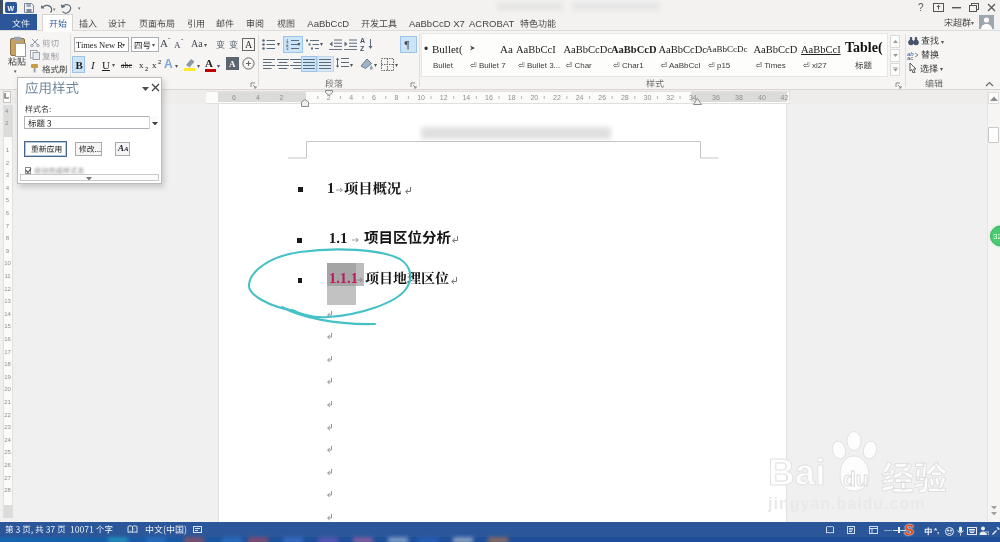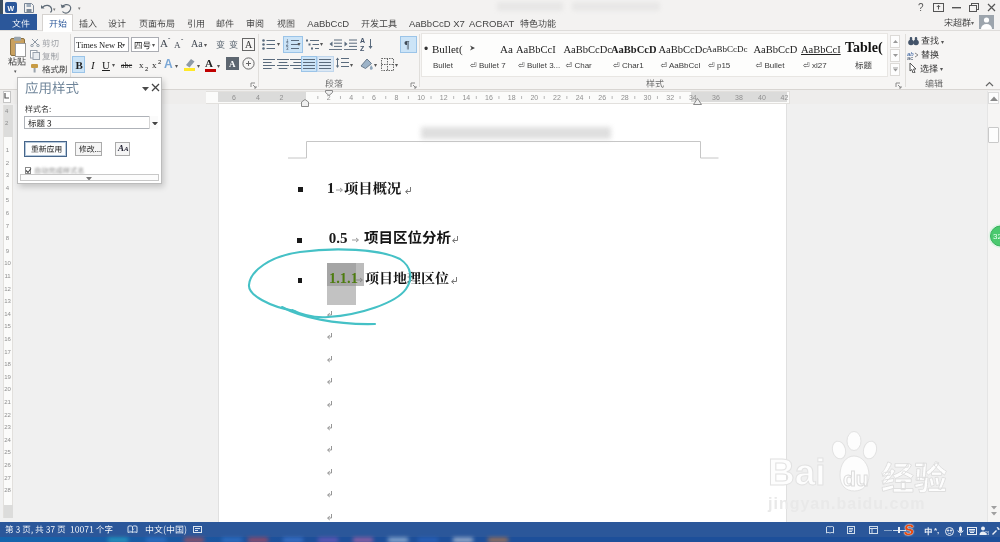--- a/index.html
+++ b/index.html
@@ -402,21 +402,21 @@
 <div style="position:absolute;left:518px;top:61.5px;font-family:'Liberation Sans',sans-serif;font-size:8px;font-weight:400;color:#3b3b3b;line-height:1;white-space:pre;">⏎ Bullet 3...</div>
 <div style="position:absolute;left:563.5px;top:44.5px;font-family:'Liberation Serif',serif;font-size:10.5px;font-weight:400;color:#222;line-height:1;white-space:pre;">AaBbCcDc</div>
 <div style="position:absolute;left:565.5px;top:61.5px;font-family:'Liberation Sans',sans-serif;font-size:8px;font-weight:400;color:#3b3b3b;line-height:1;white-space:pre;text-align:center;">⏎ Char</div>
 <div style="position:absolute;left:611px;top:44.5px;font-family:'Liberation Serif',serif;font-size:10.5px;font-weight:700;color:#222;line-height:1;white-space:pre;">AaBbCcD</div>
 <div style="position:absolute;left:613px;top:61.5px;font-family:'Liberation Sans',sans-serif;font-size:8px;font-weight:400;color:#3b3b3b;line-height:1;white-space:pre;">⏎ Char1</div>
 <div style="position:absolute;left:658.5px;top:44.5px;font-family:'Liberation Serif',serif;font-size:10.5px;font-weight:400;color:#222;line-height:1;white-space:pre;">AaBbCcDc</div>
 <div style="position:absolute;left:660.5px;top:61.5px;font-family:'Liberation Sans',sans-serif;font-size:8px;font-weight:400;color:#3b3b3b;line-height:1;white-space:pre;">⏎ AaBbCcI</div>
 <div style="position:absolute;left:706px;top:44.5px;font-family:'Liberation Serif',serif;font-size:9px;font-weight:400;color:#222;line-height:1;white-space:pre;">AaBbCcDc</div>
 <div style="position:absolute;left:708px;top:61.5px;font-family:'Liberation Sans',sans-serif;font-size:8px;font-weight:400;color:#3b3b3b;line-height:1;white-space:pre;">⏎ p15</div>
 <div style="position:absolute;left:753.5px;top:44.5px;font-family:'Liberation Serif',serif;font-size:10.5px;font-weight:400;color:#222;line-height:1;white-space:pre;">AaBbCcD</div>
-<div style="position:absolute;left:755.5px;top:61.5px;font-family:'Liberation Sans',sans-serif;font-size:8px;font-weight:400;color:#3b3b3b;line-height:1;white-space:pre;">⏎ Bullet</div>
+<div style="position:absolute;left:755.5px;top:61.5px;font-family:'Liberation Sans',sans-serif;font-size:8px;font-weight:400;color:#3b3b3b;line-height:1;white-space:pre;">⏎ Times</div>
 <div style="position:absolute;left:801px;top:44.5px;font-family:'Liberation Serif',serif;font-size:10.5px;font-weight:400;color:#222;line-height:1;white-space:pre;text-decoration:underline;">AaBbCcI</div>
 <div style="position:absolute;left:803px;top:61.5px;font-family:'Liberation Sans',sans-serif;font-size:8px;font-weight:400;color:#3b3b3b;line-height:1;white-space:pre;">⏎ xl27</div>
 <div style="position:absolute;left:845px;top:41px;font-family:'Liberation Serif',serif;font-size:14px;font-weight:700;color:#111;line-height:1;white-space:pre;">Table(</div>
 <div style="position:absolute;left:855px;top:60.5px;line-height:0;">
     <svg width="17" height="11" style="overflow:visible">
       <g fill="#3b3b3b">
         <path transform="translate(0,7.5) scale(0.00850,-0.00850)" d="M466 764H902V693H466ZM422 525H956V454H422ZM636 490H712V17Q712 -15 704 -34Q696 -52 674 -62Q652 -71 616 -74Q581 -76 529 -76Q527 -59 520 -38Q513 -16 505 1Q544 0 576 0Q607 0 617 0Q628 1 632 4Q636 8 636 18ZM779 325 843 345Q868 296 890 240Q913 185 931 133Q949 81 957 41L888 16Q880 56 864 109Q847 162 825 218Q803 275 779 325ZM491 342 560 327Q545 269 524 212Q502 156 477 106Q452 56 425 18Q418 23 407 30Q396 38 384 46Q373 53 364 57Q406 111 439 187Q472 263 491 342ZM49 628H408V558H49ZM202 840H277V-79H202ZM193 586 244 570Q231 515 212 455Q194 395 170 338Q147 280 120 230Q94 180 66 145Q62 155 54 168Q47 181 39 194Q31 206 24 215Q58 256 92 318Q125 380 152 451Q178 522 193 586ZM272 537Q281 527 300 502Q320 478 343 449Q366 420 385 396Q404 371 412 360L368 301Q358 318 340 346Q323 375 302 406Q282 437 264 463Q245 489 234 503Z"></path>
         <path transform="translate(8.5,7.5) scale(0.00850,-0.00850)" d="M176 615V539H380V615ZM176 743V668H380V743ZM108 798H450V484H108ZM49 410H501V351H49ZM499 794H955V733H499ZM252 390H317V9L252 48ZM282 244H483V186H282ZM691 773 767 759Q752 720 736 680Q721 641 708 613L647 627Q659 659 672 700Q684 741 691 773ZM168 198Q194 134 236 96Q277 57 334 37Q390 17 460 10Q531 4 615 4Q629 4 662 4Q696 4 740 4Q784 5 828 5Q873 5 910 6Q946 6 963 6Q955 -5 947 -24Q939 -43 936 -58H868H614Q520 -58 442 -50Q365 -41 304 -16Q242 9 197 56Q152 104 121 182ZM540 636H907V219H841V579H603V215H540ZM124 302 188 298Q182 177 160 82Q139 -12 88 -78Q83 -73 72 -66Q62 -59 52 -52Q41 -45 33 -41Q83 17 102 105Q120 193 124 302ZM695 530H759Q756 425 746 343Q735 261 708 201Q682 141 631 98Q580 55 494 27Q489 38 478 53Q468 68 458 77Q537 101 584 139Q630 177 653 231Q676 285 684 359Q693 433 695 530ZM730 186 774 226Q805 205 839 178Q873 152 904 126Q934 100 954 79L908 33Q889 54 859 81Q829 108 796 136Q762 163 730 186Z"></path>
       </g>
     </svg>
@@ -624,21 +624,21 @@
         <path transform="translate(14.3,12.6) scale(0.01430,-0.01430)" d="M176 766V820L308 766H780V737H300V-42Q300 -49 286 -60Q271 -71 248 -80Q225 -88 197 -88H176ZM705 766H694L755 835L877 738Q871 731 860 724Q849 718 832 714V-38Q831 -43 814 -52Q797 -62 772 -70Q748 -78 724 -78H705ZM234 527H773V498H234ZM234 283H773V255H234ZM234 35H773V6H234Z"></path>
         <path transform="translate(28.6,12.6) scale(0.01430,-0.01430)" d="M415 767 438 753V108L360 85L407 120Q414 87 408 63Q401 39 389 24Q377 10 364 4L310 124Q331 136 337 145Q343 154 343 172V767ZM343 825 451 774H438V714Q438 714 415 714Q392 714 343 714V774ZM750 665Q749 655 738 646Q728 637 704 637L715 658Q714 629 712 584Q709 539 705 494Q701 449 697 417H703L677 387L596 432Q603 440 616 448Q628 457 639 460L616 427Q619 449 622 482Q625 515 628 552Q631 588 632 621Q634 654 634 677ZM318 121Q341 130 380 146Q419 162 466 184Q514 205 561 228L566 218Q549 198 520 166Q491 133 454 94Q417 56 374 16ZM499 774 542 819 629 752Q621 741 599 736V352Q599 349 586 342Q573 336 556 331Q538 326 523 326H507V774ZM552 400V371H396V400ZM553 590V561H396V590ZM553 774V745H400V774ZM494 310Q558 278 588 242Q619 207 624 175Q630 143 618 122Q606 101 584 98Q562 94 539 116Q538 147 529 182Q520 216 508 248Q495 280 482 305ZM856 763Q854 670 848 576Q843 482 826 392Q809 301 773 216Q737 130 674 52Q611 -26 512 -94L498 -79Q576 -4 624 78Q673 160 700 245Q727 330 738 417Q750 504 752 591Q755 678 756 763ZM890 310Q887 289 860 285V40Q860 33 862 30Q864 27 871 27H881Q886 27 889 27Q892 27 893 27Q898 27 901 28Q904 30 907 36Q911 43 916 60Q922 77 928 100Q933 123 939 148H951L954 33Q970 24 974 14Q979 5 979 -8Q979 -35 954 -51Q928 -67 871 -67H836Q804 -67 788 -59Q773 -51 768 -33Q764 -15 764 14V322ZM878 847Q878 847 888 838Q899 830 916 816Q932 802 950 786Q967 771 982 757Q978 741 954 741H635L627 770H821ZM898 522Q898 522 914 507Q929 492 950 472Q970 451 985 433Q981 417 959 417H649L641 446H848ZM244 509Q292 480 314 450Q337 420 340 394Q344 368 335 352Q326 335 310 332Q293 329 277 346Q278 372 271 400Q264 429 254 456Q243 484 231 504ZM284 837Q283 827 276 820Q268 812 248 809V-51Q248 -57 235 -66Q222 -74 204 -82Q185 -89 165 -89H145V852ZM239 585Q218 457 167 347Q116 237 36 147L22 159Q53 220 75 294Q97 367 112 446Q127 524 135 601H239ZM283 670Q283 670 296 656Q310 643 330 624Q349 605 363 588Q360 572 337 572H34L26 601H237Z"></path>
         <path transform="translate(42.9,12.6) scale(0.01430,-0.01430)" d="M365 760V807L488 760H777L832 823L937 743Q932 736 924 732Q915 727 899 724V401Q899 397 872 386Q846 376 801 376H781V732H478V389Q478 383 453 372Q428 362 385 362H365ZM422 457H849V428H422ZM82 265Q94 265 100 268Q105 270 114 284Q121 295 128 306Q134 316 146 336Q157 355 178 394Q199 434 236 502Q273 570 331 677L346 672Q334 639 318 598Q302 557 286 513Q269 469 254 430Q239 390 228 360Q217 329 213 315Q206 292 200 268Q195 244 196 226Q197 206 204 190Q210 173 218 154Q225 136 230 113Q236 90 234 58Q233 21 210 0Q187 -21 150 -21Q133 -21 118 -10Q103 2 98 28Q106 79 108 122Q109 165 104 194Q99 223 86 231Q76 238 64 242Q51 246 35 247V265Q35 265 44 265Q54 265 66 265Q77 265 82 265ZM68 807Q143 795 186 772Q230 748 249 720Q268 691 266 664Q265 638 250 620Q235 602 210 600Q185 597 157 618Q153 651 138 684Q123 718 102 748Q82 778 60 800ZM645 454H755Q755 444 755 434Q755 425 755 418V66Q755 56 759 52Q763 47 779 47H826Q840 47 850 47Q861 47 867 48Q875 49 879 52Q883 54 887 62Q892 72 898 94Q905 117 912 148Q920 178 929 211H941L944 55Q964 45 970 34Q976 23 976 7Q976 -15 962 -30Q947 -46 912 -54Q878 -61 815 -61H746Q703 -61 682 -52Q660 -43 652 -22Q645 -2 645 35ZM481 454H597Q593 353 574 269Q555 185 514 116Q472 48 400 -3Q328 -54 218 -90L212 -77Q296 -31 348 25Q400 81 429 147Q458 213 469 289Q480 365 481 454Z"></path>
       </g>
     </svg>
   </div>
 <svg style="position:absolute;left:405px;top:187px" width="7" height="8">
     <path d="M5.5 0v4.5H1M3 2.5L0.5 4.7 3 6.8" stroke="#777" fill="none"></path>
   </svg>
 <div style="position:absolute;left:297.3px;top:238.2px;width:4.8px;height:4.8px;background:#1a1a1a;"></div>
-<div style="position:absolute;left:328.7px;top:230.5px;font-family:'Liberation Serif',serif;font-size:15px;font-weight:700;color:#1a1a1a;line-height:1;white-space:pre;">0.5</div>
+<div style="position:absolute;left:328.7px;top:230.5px;font-family:'Liberation Serif',serif;font-size:15px;font-weight:700;color:#1a1a1a;line-height:1;white-space:pre;">1.1</div>
 <svg style="position:absolute;left:351.5px;top:236.5px" width="8" height="6">
     <path d="M0 3h6M4 1l2.5 2L4 5" stroke="#9a9a9a" fill="none"></path>
   </svg>
 <div style="position:absolute;left:364.1px;top:229.8px;line-height:0;">
     <svg width="87" height="19" style="overflow:visible">
       <g fill="#151515">
         <path transform="translate(0,12.8) scale(0.01450,-0.01450)" d="M36 742H370V628H36ZM152 694H271V193H152ZM19 209Q62 219 119 234Q176 249 242 266Q308 283 374 301L389 201Q300 169 211 138Q122 108 48 82ZM383 811H963V704H383ZM597 762 741 743Q718 696 694 651Q670 606 652 574L543 597Q560 634 574 680Q589 725 597 762ZM600 483H721V277Q721 225 706 173Q691 121 654 73Q616 25 548 -17Q480 -59 375 -92Q368 -79 354 -62Q341 -45 326 -28Q312 -11 298 0Q399 25 459 58Q519 90 550 128Q580 165 590 204Q600 242 600 279ZM686 72 760 144Q796 124 836 98Q877 71 914 44Q952 18 976 -4L896 -85Q874 -63 838 -34Q803 -6 762 22Q722 50 686 72ZM411 626H913V157H790V521H528V154H411Z"></path>
         <path transform="translate(14.5,12.8) scale(0.01450,-0.01450)" d="M227 564H770V450H227ZM227 332H770V218H227ZM227 101H770V-16H227ZM141 795H854V-79H726V678H262V-79H141Z"></path>
         <path transform="translate(29,12.8) scale(0.01450,-0.01450)" d="M718 659 831 613Q767 508 682 412Q598 317 504 237Q409 157 313 98Q303 110 286 128Q270 145 252 162Q234 179 221 190Q320 242 412 315Q504 388 583 476Q662 564 718 659ZM263 555 346 628Q409 579 481 522Q553 466 625 406Q697 347 760 291Q822 235 864 188L770 99Q731 146 672 204Q612 261 542 322Q471 384 400 444Q328 504 263 555ZM931 806V691H200V54H958V-61H82V806Z"></path>
         <path transform="translate(43.5,12.8) scale(0.01450,-0.01450)" d="M363 681H922V565H363ZM421 508 530 533Q541 484 552 428Q563 373 572 318Q581 264 588 215Q595 166 599 127L481 94Q478 133 472 184Q466 234 458 290Q450 346 440 402Q431 458 421 508ZM757 537 883 517Q873 454 860 387Q847 320 832 254Q818 189 803 130Q788 71 773 24L670 45Q683 94 696 155Q710 216 722 282Q733 349 742 414Q752 479 757 537ZM326 66H956V-50H326ZM553 836 667 864Q681 828 696 786Q710 743 718 711L599 677Q593 709 580 754Q566 799 553 836ZM259 846 372 810Q339 726 296 640Q252 555 200 478Q149 402 94 345Q89 360 78 384Q66 407 53 431Q40 455 30 470Q76 516 118 576Q161 636 197 705Q233 774 259 846ZM158 569 278 690 279 689V-88H158Z"></path>
@@ -647,21 +647,21 @@
       </g>
     </svg>
   </div>
 <svg style="position:absolute;left:452px;top:236px" width="7" height="8">
     <path d="M5.5 0v4.5H1M3 2.5L0.5 4.7 3 6.8" stroke="#777" fill="none"></path>
   </svg>
 <div style="position:absolute;left:297.5px;top:278.2px;width:4.8px;height:4.8px;background:#1a1a1a;"></div>
 <div style="position:absolute;left:327.2px;top:262.5px;width:28.6px;height:23px;background:#a5a5a5;"></div>
 <div style="position:absolute;left:355.8px;top:262.5px;width:8.6px;height:23px;background:#bcbcbc;"></div>
 <div style="position:absolute;left:327.2px;top:285.5px;width:28.6px;height:19px;background:#c2c2c2;"></div>
-<div style="position:absolute;left:328.9px;top:270.8px;font-family:'Liberation Serif',serif;font-size:14.5px;font-weight:700;color:#4d7c0f;line-height:1;white-space:pre;">1.1.1</div>
+<div style="position:absolute;left:328.9px;top:270.8px;font-family:'Liberation Serif',serif;font-size:14.5px;font-weight:700;color:#be185d;line-height:1;white-space:pre;">1.1.1</div>
 <svg style="position:absolute;left:356px;top:277px" width="8" height="6">
     <path d="M0 3h6M4 1l2.5 2L4 5" stroke="#888" fill="none"></path>
   </svg>
 <div style="position:absolute;left:365px;top:271.3px;line-height:0;">
     <svg width="84" height="18" style="overflow:visible">
       <g fill="#151515">
         <path transform="translate(0,12.3) scale(0.01400,-0.01400)" d="M759 507Q757 498 748 492Q739 485 722 485Q718 390 711 312Q704 233 684 170Q663 107 618 57Q573 7 492 -30Q412 -68 285 -94L276 -77Q376 -41 438 0Q501 42 536 94Q571 146 586 210Q601 275 604 356Q607 438 608 539ZM530 178Q530 172 516 163Q502 154 480 147Q458 140 434 140H416V609V657L535 609H826V581H530ZM784 609 836 666 942 584Q933 572 907 566V181Q907 178 891 170Q875 163 853 157Q831 151 812 151H793V609ZM661 160Q758 150 820 124Q882 98 914 66Q947 34 956 2Q965 -30 955 -54Q945 -77 921 -85Q897 -93 864 -78Q848 -47 824 -16Q799 16 770 46Q742 77 712 104Q681 131 653 152ZM748 768Q730 739 706 707Q683 675 658 646Q633 616 611 595H592Q594 617 596 647Q597 677 598 710Q599 742 600 768ZM871 848Q871 848 882 840Q894 831 912 817Q929 803 948 787Q967 771 982 757Q979 741 955 741H405L397 770H811ZM31 201Q67 204 128 212Q188 219 260 232Q333 244 404 259L406 248Q358 215 286 172Q215 129 113 78Q104 57 84 52ZM283 723V193H162V723ZM328 797Q328 797 345 783Q362 769 385 750Q408 730 427 712Q423 696 399 696H39L31 724H274Z"></path>
         <path transform="translate(14,12.3) scale(0.01400,-0.01400)" d="M176 766V820L308 766H780V737H300V-42Q300 -49 286 -60Q271 -71 248 -80Q225 -88 197 -88H176ZM705 766H694L755 835L877 738Q871 731 860 724Q849 718 832 714V-38Q831 -43 814 -52Q797 -62 772 -70Q748 -78 724 -78H705ZM234 527H773V498H234ZM234 283H773V255H234ZM234 35H773V6H234Z"></path>
         <path transform="translate(28,12.3) scale(0.01400,-0.01400)" d="M597 846 741 832Q740 822 732 814Q725 807 706 804V148Q706 143 692 135Q679 127 658 120Q638 114 616 114H597ZM397 765 545 749Q544 739 536 732Q528 724 509 721V95Q509 72 523 64Q537 55 575 55H710Q748 55 778 56Q807 57 823 59Q847 61 860 74Q869 88 883 124Q897 161 913 212H924L928 70Q956 60 966 48Q977 37 977 21Q977 1 964 -14Q952 -28 922 -37Q892 -46 838 -50Q785 -54 701 -54H563Q502 -54 466 -44Q429 -35 413 -10Q397 15 397 64ZM34 538H257L306 622Q306 622 316 612Q325 603 339 588Q353 573 368 556Q383 539 393 525Q390 509 368 509H42ZM140 826 287 813Q286 803 278 796Q271 788 250 784V174L140 138ZM20 141Q53 149 110 167Q167 185 237 210Q307 234 377 262L381 252Q336 213 268 158Q199 103 103 36Q97 15 79 7ZM787 620 813 629 823 603 299 412 280 436ZM805 623H795L853 679L955 595Q950 589 940 584Q931 580 916 578Q915 478 912 412Q910 346 904 305Q898 264 888 240Q878 217 862 204Q842 186 816 178Q790 170 758 170Q758 196 756 214Q755 233 747 245Q740 256 730 264Q719 271 700 277V291Q711 290 728 288Q746 287 757 287Q773 287 782 296Q790 305 794 339Q799 373 802 442Q804 511 805 623Z"></path>
         <path transform="translate(42,12.3) scale(0.01400,-0.01400)" d="M383 182H784L843 265Q843 265 854 256Q865 246 882 232Q898 217 916 200Q934 184 949 170Q946 154 921 154H391ZM293 -25H814L877 65Q877 65 888 55Q900 45 918 29Q936 13 956 -4Q975 -22 990 -37Q989 -45 982 -49Q974 -53 963 -53H301ZM466 569H861V541H466ZM466 368H861V339H466ZM595 770H710V-43H595ZM808 770H798L853 830L964 744Q960 738 950 732Q939 726 924 722V331Q924 326 908 318Q892 309 870 302Q848 296 828 296H808ZM388 770V819L508 770H858V742H502V311Q502 306 488 297Q474 288 452 281Q430 274 406 274H388ZM28 744H242L302 826Q302 826 313 817Q324 808 341 794Q358 779 376 762Q395 746 409 732Q406 716 382 716H36ZM30 468H256L305 546Q305 546 320 531Q335 516 356 495Q376 474 391 455Q387 440 365 440H38ZM17 130Q48 136 106 152Q165 168 240 190Q314 211 390 234L394 223Q347 188 272 138Q198 87 94 25Q88 5 69 -2ZM138 744H253V161L138 121Z"></path>

